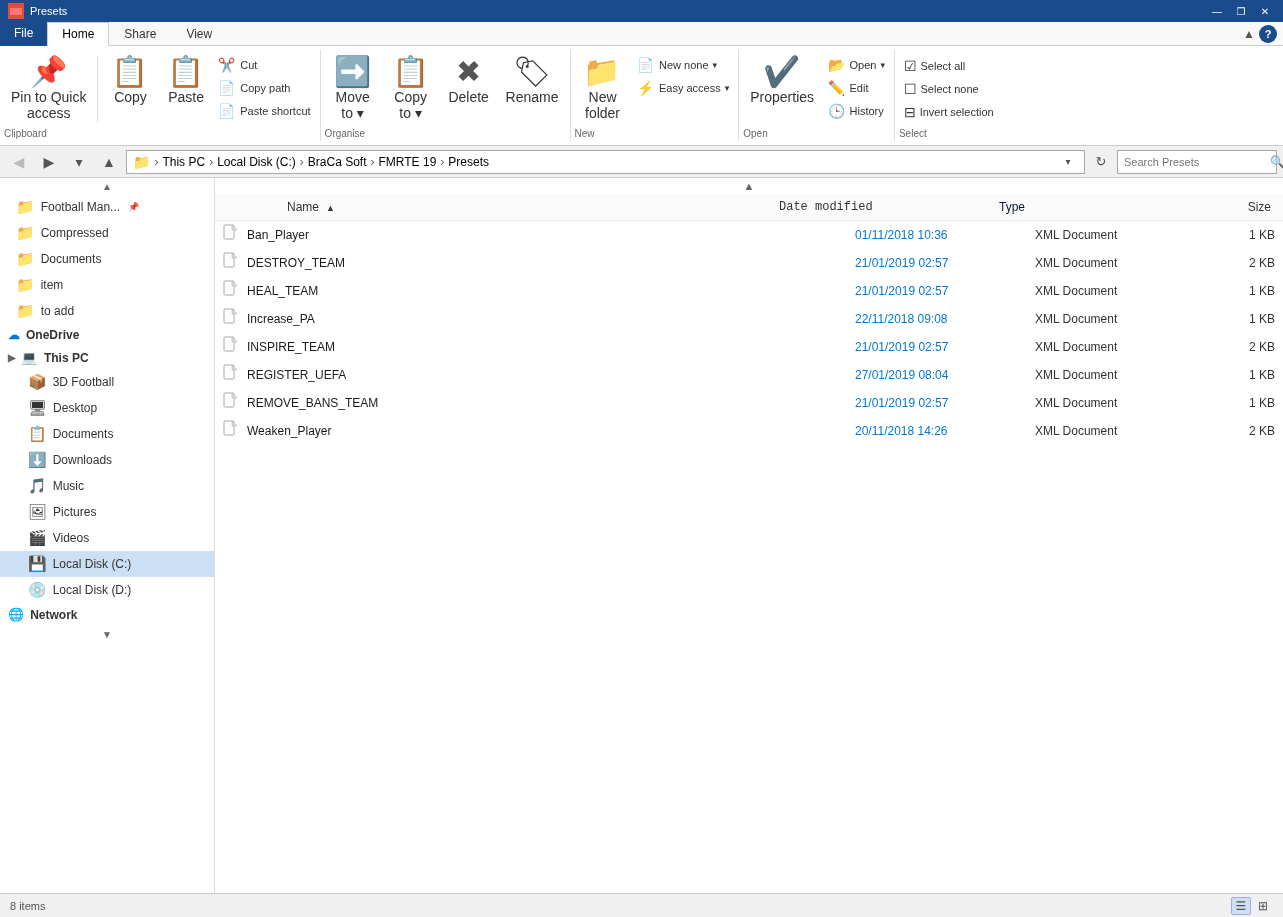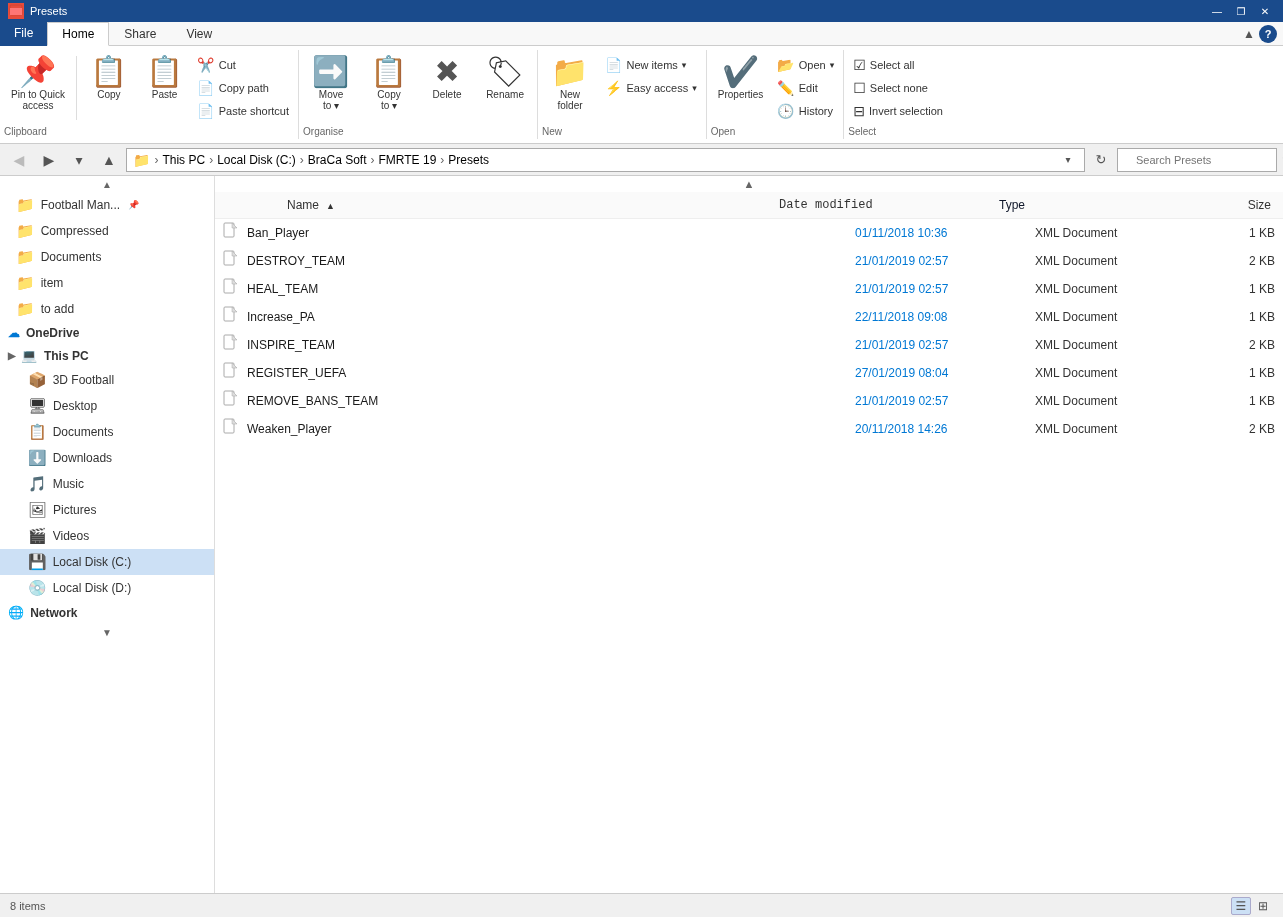--- a/index.html
+++ b/index.html
@@ -25,21 +25,21 @@
     .ribbon-btn-small .icon-s { font-size: 14px; }
 
     
     .nav-bar { height: 32px; background: #f0f0f0; display: flex; align-items: center; padding: 0 6px; gap: 4px; border-bottom: 1px solid #ccc; }
     .nav-btn { width: 26px; height: 24px; border: 1px solid transparent; border-radius: 2px; cursor: pointer; background: transparent; display: flex; align-items: center; justify-content: center; font-size: 14px; color: #555; }
     .nav-btn.disabled { color: #bbb; cursor: default; }
     .address-bar { flex: 1; height: 24px; border: 1px solid #aaa; background: white; display: flex; align-items: center; padding: 0 6px; gap: 4px; font-size: 12px; }
     .address-part { display: flex; align-items: center; gap: 2px; }
     .address-dropdown { width: 20px; height: 24px; border: none; background: transparent; cursor: pointer; display: flex; align-items: center; justify-content: center; font-size: 10px; color: #555; }
     .address-refresh { width: 24px; height: 24px; border: 1px solid transparent; border-radius: 2px; cursor: pointer; background: transparent; display: flex; align-items: center; justify-content: center; font-size: 13px; color: #555; }
-    .search-bar { width: 160px; height: 24px; border: 1px solid #aaa; background: white; display: flex; align-items: center; padding: 0 18px; gap: 4px; }
+    .search-bar { width: 160px; height: 24px; border: 1px solid #aaa; background: white; display: flex; align-items: center; padding: 0 6px; gap: 4px; }
     .search-input { border: none; outline: none; flex: 1; font-size: 11px; color: #555; background: transparent; }
 
     
     .main { display: flex; flex: 1; overflow: hidden; }
 
     
     .sidebar { width: 215px; background: white; border-right: 1px solid #ddd; overflow-y: auto; overflow-x: hidden; flex-shrink: 0; }
     .sidebar-item { display: flex; align-items: center; gap: 6px; padding: 4px 8px 4px 16px; cursor: pointer; font-size: 12px; color: #333; white-space: nowrap; overflow: hidden; }
     .sidebar-item.selected { background: #cce0f5; }
     .sidebar-item .si-icon { font-size: 15px; flex-shrink: 0; }
@@ -70,21 +70,21 @@
     .view-btn { width: 20px; height: 18px; border: 1px solid transparent; border-radius: 2px; cursor: pointer; background: transparent; display: flex; align-items: center; justify-content: center; font-size: 12px; color: #555; }
     .view-btn.active { background: #cce0f5; border-color: #aac; }
 
     
     ::-webkit-scrollbar { width: 12px; height: 12px; }
     ::-webkit-scrollbar-track { background: #f0f0f0; }
     ::-webkit-scrollbar-thumb { background: #bbb; border-radius: 6px; border: 2px solid #f0f0f0; }
 
     .ribbon-large-btn { display: flex; flex-direction: column; align-items: center; padding: 4px 6px; cursor: pointer; border: 1px solid transparent; border-radius: 2px; min-width: 56px; color: #333; }
     .ribbon-large-btn .icon { font-size: 30px; margin-bottom: 2px; line-height: 1; }
-    .ribbon-large-btn .label { font-size: 10px; text-align: center; }
+    .ribbon-large-btn .label { font-size: 14px; text-align: center; }
 
     .ql-divider { width: 1px; background: #ddd; margin: 4px 2px; align-self: stretch; }
   </style>
 </head>
 <body>
 
 <div class="title-bar">
   <div class="title-bar-left">
     <div class="title-bar-icon">
       <svg width="14" height="14" viewBox="0 0 14 14">
@@ -178,21 +178,21 @@
 
     <div style="display:flex;align-items:stretch;border-right:1px solid #ddd;padding:2px 4px;flex-direction:column;">
       <div style="display:flex;align-items:flex-start;gap:2px;flex:1;">
         <div class="ribbon-large-btn">
           <div class="icon">📁</div>
           <div class="label">New<br>folder</div>
         </div>
         <div style="display:flex;flex-direction:column;gap:1px;justify-content:center;padding:2px 0;">
           <div class="ribbon-btn-small">
             <span class="icon-s">📄</span>
-            <span>New items</span>
+            <span>New none</span>
             <span style="font-size:9px;">▾</span>
           </div>
           <div class="ribbon-btn-small">
             <span class="icon-s">⚡</span>
             <span>Easy access</span>
             <span style="font-size:9px;">▾</span>
           </div>
         </div>
       </div>
       <div class="ribbon-group-label">New</div>

